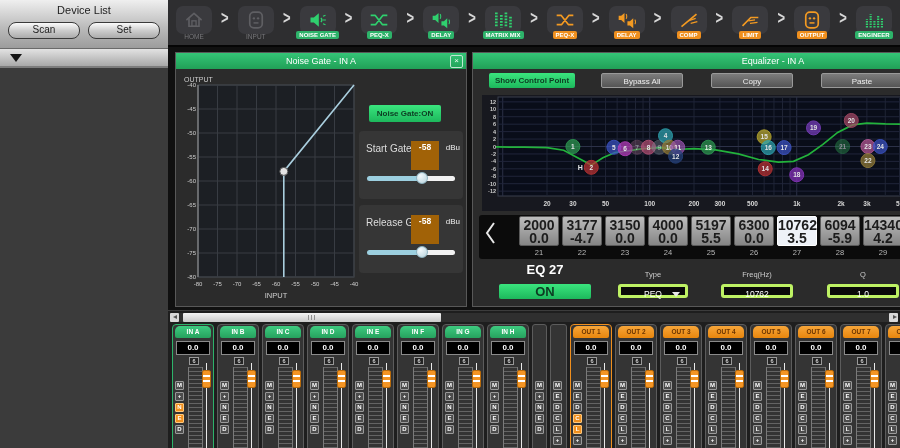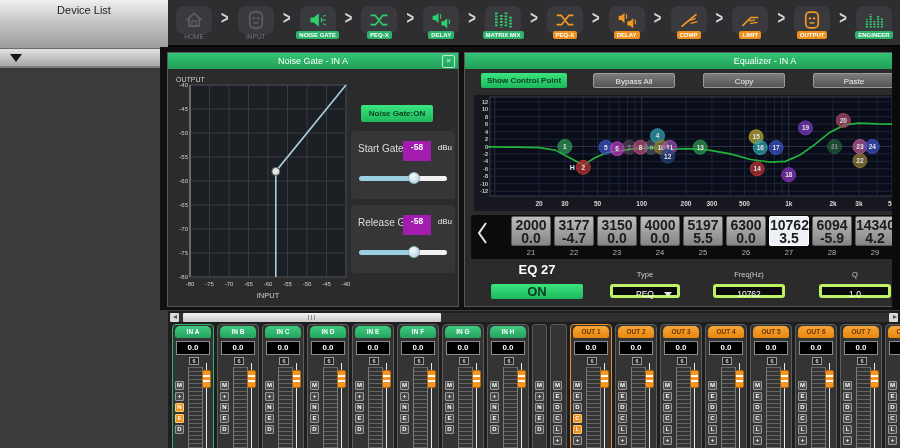--- a/index.html
+++ b/index.html
@@ -23,38 +23,38 @@
   .tb-tile{width:36px;height:28px;border-radius:7px;background:#3a3a3e;display:flex;align-items:center;justify-content:center;}
   .tile-dim{color:#5f5f63;}
   .tile-green{color:#2fd06e;}
   .tile-orange{color:#f39a22;}
   .tb-badge{margin-top:-3px;font-size:6px;font-weight:bold;color:#fff;padding:1px 3px;border-radius:2px;white-space:nowrap;z-index:2;}
   .badge-green{background:#2db36a;}
   .badge-orange{background:#ef8f1e;}
   .tb-label-dim{margin-top:-1px;font-size:6.5px;color:#77777b;white-space:nowrap;}
   .tb-sep{color:#d8d8d8;font-size:13px;font-weight:bold;margin-bottom:10px;transform:scaleY(1.4);}
   
-  .content{position:absolute;left:160px;top:47px;width:732px;height:263px;background:#101010;overflow:hidden;}
+  .content{position:absolute;left:168px;top:47px;width:732px;height:263px;background:#101010;overflow:hidden;}
   .panel{position:absolute;background:#2b2b2b;border:1px solid #585858;box-sizing:border-box;overflow:hidden;}
   .ng-panel{left:7px;top:5px;width:292px;height:255px;}
   .eq-panel{left:304px;top:5px;width:562px;height:255px;}
   .panel-title{height:16px;background:linear-gradient(#34c577,#21a057);color:#fff;font-size:9px;
                display:flex;align-items:center;justify-content:center;position:relative;}
   .eq-title span{margin-left:40px;}
   .close-btn{position:absolute;right:3px;top:2px;width:11px;height:11px;border:1px solid #bfe8d2;color:#eaffee;
              font-size:8px;line-height:10px;text-align:center;border-radius:2px;cursor:pointer;}
   
   #ng-svg{position:absolute;left:6px;top:22px;}
   .ng-on{position:absolute;left:193px;top:52px;width:72px;height:17px;border-radius:2px;
          background:linear-gradient(#3ae57e,#1db85c);color:#0d3b22;font-size:8px;font-weight:bold;
          text-align:center;line-height:17px;cursor:pointer;}
   .ng-group{position:absolute;left:183px;width:104px;height:68px;background:#363636;border-radius:4px;}
   .g1{top:78px;}.g2{top:152px;}
   .ng-lab{position:absolute;left:7px;top:12px;font-size:10px;color:#ddd;}
-  .ng-val{position:absolute;right:24px;top:10px;width:28px;height:20px;background:#a21caf;color:#fff;
+  .ng-val{position:absolute;right:24px;top:10px;width:28px;height:29px;background:#a16207;color:#fff;
           font-size:8.5px;font-weight:bold;text-align:center;line-height:13px;}
   .ng-unit{position:absolute;right:3px;top:12px;font-size:8px;color:#eee;}
   .slider{position:absolute;left:8px;right:8px;top:45px;height:5px;border-radius:3px;
           background:linear-gradient(to right,#9ccfdf 0,#9ccfdf 62%,#f2f2f2 62%);cursor:pointer;}
   .sl-handle{position:absolute;left:62%;top:-4px;width:12px;height:12px;margin-left:-6px;border-radius:50%;
              background:radial-gradient(circle at 35% 30%,#f2f9fc,#b7d2dc);border:1px solid #8fb4c2;box-sizing:border-box;}
   
   .eq-btnrow{position:absolute;left:0;top:20px;width:562px;height:16px;}
   .eq-btn{position:absolute;height:15px;border-radius:2px;font-size:8px;text-align:center;line-height:15px;cursor:pointer;}
   .eq-btn-green{background:linear-gradient(#3ae57e,#1db85c);color:#0d3b22;font-weight:bold;}
@@ -112,20 +112,24 @@
   .cbtn{width:9px;height:9px;background:#4c4c4c;border:1px solid #9a9a9a;border-radius:1px;color:#fff;
         font-size:6px;line-height:7px;text-align:center;font-weight:bold;box-sizing:border-box;cursor:pointer;}
   .cbtn.on{background:#ef8f1e;border-color:#ffc97e;}
 </style>
 </head>
 <body>
 
 <div class="sidebar">
   <div class="sb-header">
     <div class="sb-title">Device List</div>
+    <div class="sb-buttons">
+      <div class="sb-btn">Scan</div>
+      <div class="sb-btn">Set</div>
+    </div>
   </div>
   <div class="sb-drop">
     <span class="tri"></span>
   </div>
   <div class="sb-list"></div>
 </div>
 
 <div class="toolbar">
     <div class="tb-item">
       <div class="tb-tile tile-dim">

